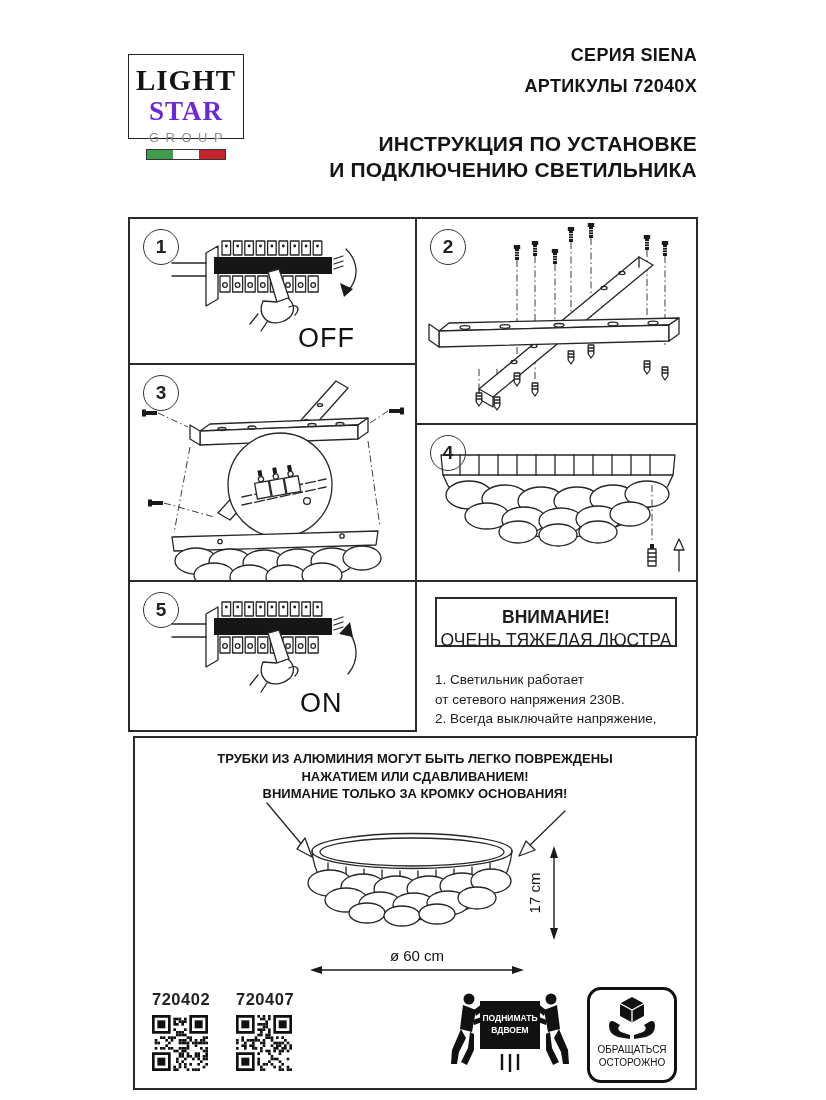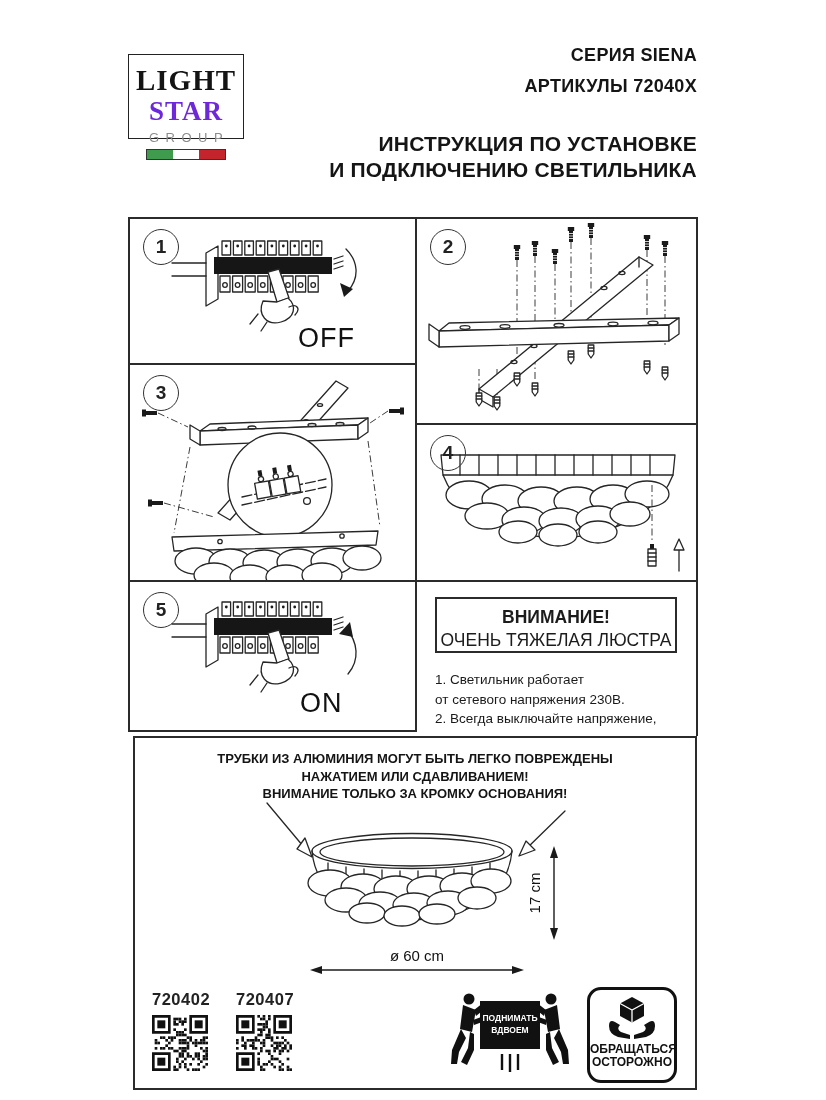--- a/index.html
+++ b/index.html
@@ -35,37 +35,37 @@
   .wsec{left:287px;top:363px;width:283px;height:156px;position:absolute;
         border-right:2px solid #2b2b2b;box-sizing:border-box}
   .bottomp{left:5px;top:519px;width:564px;height:354px}
 
   .step{position:absolute;left:13px;top:10px;width:34px;height:34px;
         border:1.7px solid #333;border-radius:50%;display:flex;align-items:center;
         justify-content:center;font-size:19px;font-weight:700;color:#222}
   .swlabel{position:absolute;font-size:27px;font-weight:400;letter-spacing:1px;color:#111}
 
   
-  .warnbox{position:absolute;left:20px;top:17px;width:242px;height:56px;
+  .warnbox{position:absolute;left:20px;top:17px;width:242px;height:50px;
            border:2px solid #2b2b2b;box-sizing:border-box;text-align:center}
   .warn1{font-size:17.5px;font-weight:700;margin-top:7px;line-height:22px}
   .warn2{font-size:17.5px;font-weight:400;line-height:24px}
   .notes{position:absolute;left:20px;top:90px;width:262px;font-size:13.5px;
          line-height:19.5px;color:#1a1a1a}
 
   
   .caution{position:absolute;left:0;top:12px;width:100%;text-align:center;
            font-size:13px;font-weight:700;line-height:17.5px;color:#141414}
   .article{position:absolute;top:252px;width:62px;text-align:left}
   .article .code{font-size:16.5px;font-weight:700;letter-spacing:.5px;color:#222}
   .article svg{width:56px;height:56px;margin-top:6px}
   .careicon{position:absolute;left:452px;top:249px;width:90px;height:96px;
             border:3px solid #111;border-radius:14px;box-sizing:border-box;
             text-align:center;padding-top:5px}
-  .caretext{font-size:12px;font-weight:700;line-height:13px;color:#111;margin-top:2px}
+  .caretext{font-size:10px;font-weight:400;line-height:13px;color:#111;margin-top:2px}
 
   
   svg{display:block}
   .s{fill:none;stroke:#262626;stroke-width:1.3;stroke-linejoin:round;stroke-linecap:round}
   .w{fill:#fff;stroke:#262626;stroke-width:1.3;stroke-linejoin:round}
   .f{fill:#1a1a1a;stroke:none}
   .dd{fill:none;stroke:#262626;stroke-width:.9;stroke-dasharray:7 3 1.5 3}
   .thin{fill:none;stroke:#fff;stroke-width:.8}
   .dim{fill:none;stroke:#1a1a1a;stroke-width:1.4}
   .dimtxt{font-family:"Liberation Sans",sans-serif;font-size:15px;fill:#111}

